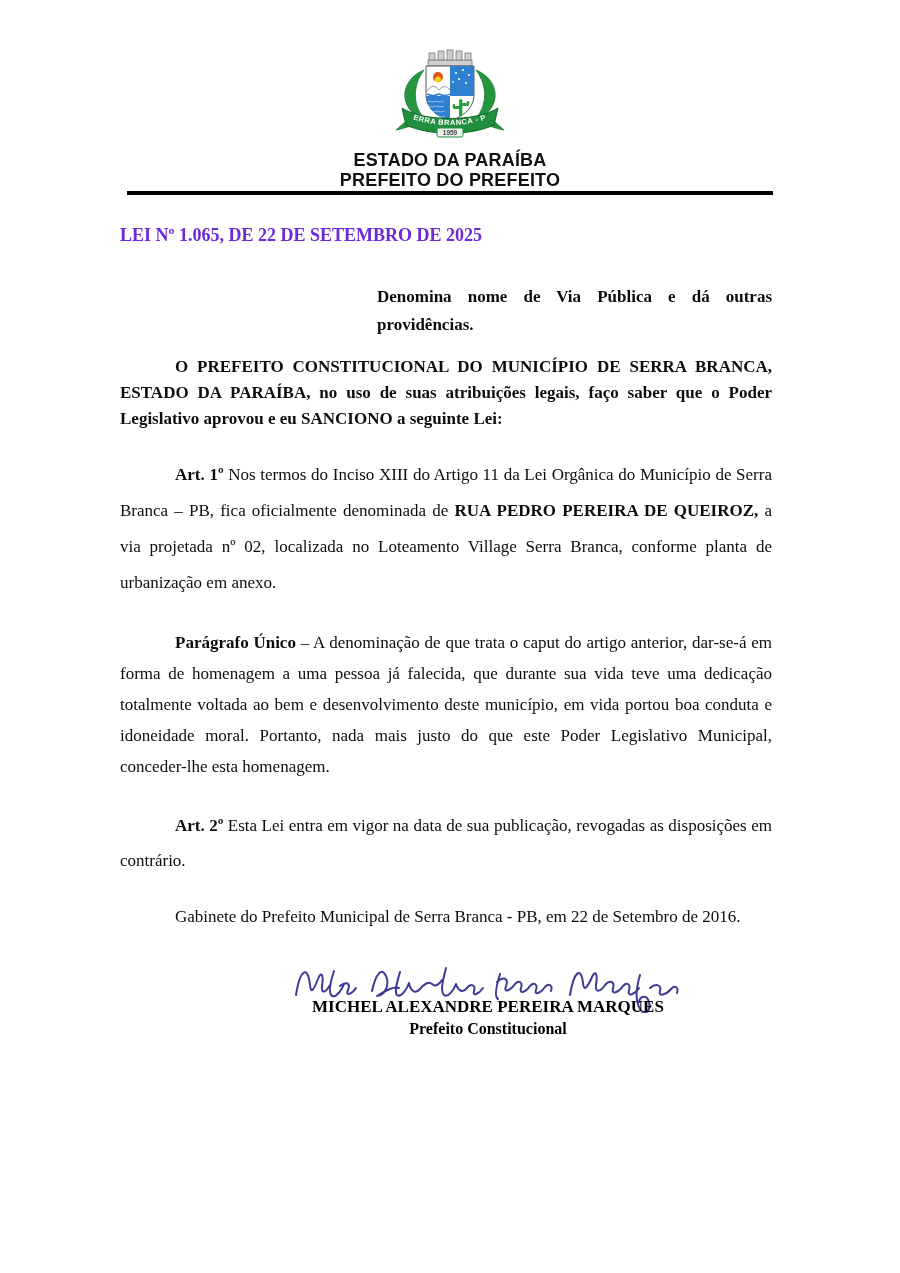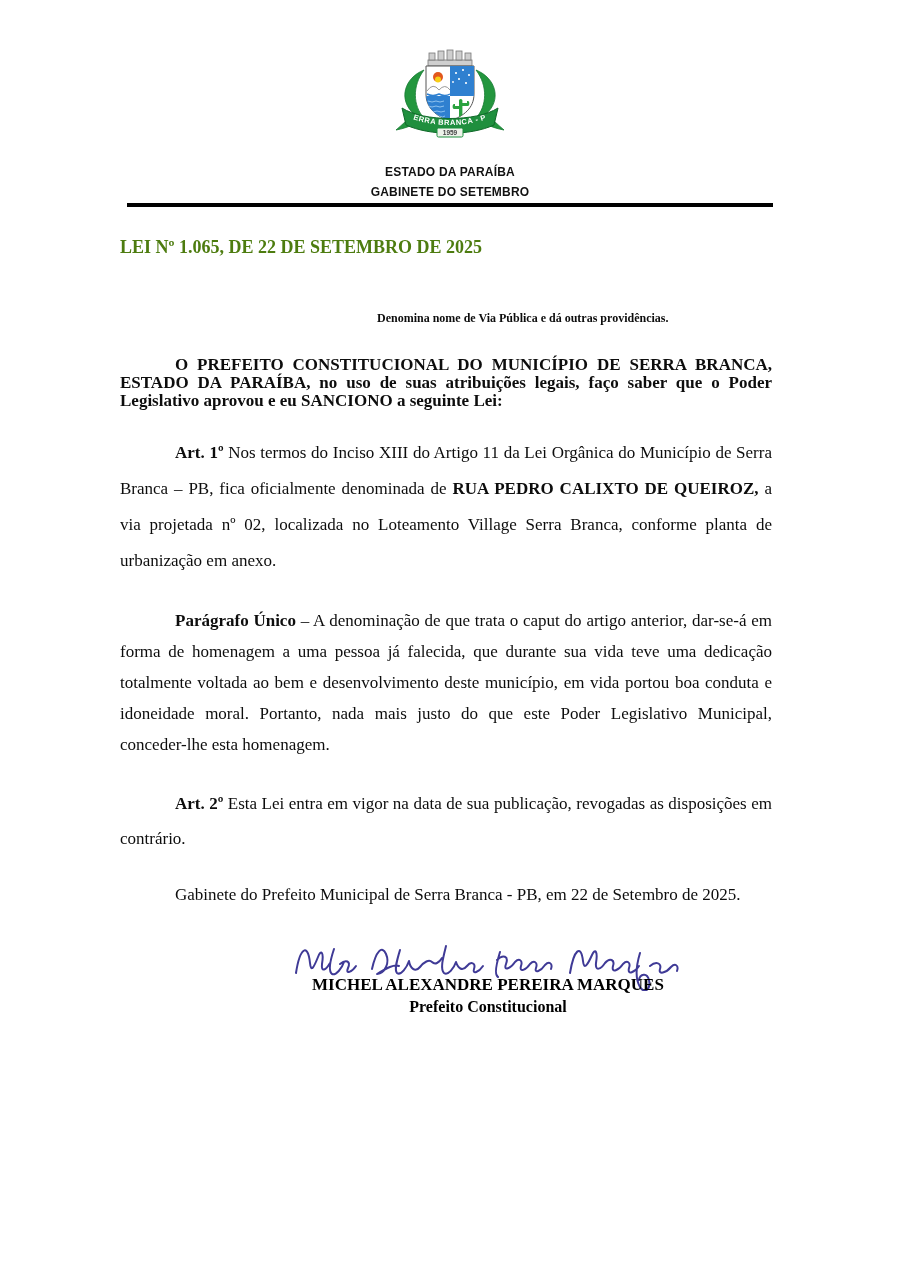--- a/index.html
+++ b/index.html
@@ -2,36 +2,36 @@
 <html lang="pt-BR"><head>
 <meta charset="utf-8">
 <style>
   html,body{margin:0;padding:0;background:#ffffff;}
   .page{
     width:900px;height:1273px;background:#ffffff;position:relative;overflow:hidden;
     font-family:"Liberation Serif","DejaVu Serif",serif;color:#0d0d0d;
   }
   .crest-wrap{padding-top:46px;text-align:center;}
   .header-text{
-    margin-top:20px;text-align:center;
+    margin-top:8px;text-align:center;
     font-family:"Liberation Sans","DejaVu Sans",sans-serif;
-    font-weight:bold;font-size:12px;line-height:20px;color:#111;
+    font-weight:bold;font-size:18px;line-height:20px;color:#111;
     letter-spacing:0.2px;
   }
   .rule{margin:1px 127px 0 127px;border-top:4px solid #000;height:0;}
   .content{margin:0 128px 0 120px;}
   .doc-title{
-    margin-top:28px;font-weight:bold;font-size:18px;line-height:24px;color:#4d7c0f;
+    margin-top:28px;font-weight:bold;font-size:18px;line-height:24px;color:#6d28d9;
   }
   .epigraph{
-    margin-top:36px;margin-left:257px;font-weight:bold;font-size:12px;
-    line-height:46px;text-align:justify;
+    margin-top:36px;margin-left:257px;font-weight:bold;font-size:17px;
+    line-height:28px;text-align:justify;
   }
   .preamble{
-    margin-top:15px;font-weight:bold;font-size:17px;line-height:18px;
+    margin-top:15px;font-weight:bold;font-size:17px;line-height:26px;
     text-align:justify;text-indent:55px;
   }
   .para{font-size:17px;text-align:justify;text-indent:55px;}
   .art1{margin-top:25px;line-height:36px;}
   .pu{margin-top:26px;line-height:31px;}
   .art2{margin-top:26px;line-height:35px;}
   .closing{margin-top:23px;line-height:32px;}
   .b{font-weight:bold;}
   .signature-block{margin-top:22px;text-align:center;transform:translateX(38px);}
   .sig-svg{display:block;margin:0 auto -16px auto;}
@@ -107,38 +107,38 @@
         <textPath href="#bannerArc" startOffset="50%" text-anchor="middle">SERRA BRANCA - PB</textPath>
       </text>
 
       <rect x="49" y="82" width="26" height="9" rx="1.5" fill="#eef3ea" stroke="#1f8f3e" stroke-width="1"></rect>
       <text x="62" y="89" text-anchor="middle" font-family="Liberation Sans, sans-serif" font-weight="bold" font-size="6.5" fill="#444">1959</text>
     </svg>
   </div>
 
   <div class="header-text">
     <div>ESTADO DA PARAÍBA</div>
-    <div>GABINETE DO SETEMBRO</div>
+    <div>PREFEITO DO PREFEITO</div>
   </div>
   <div class="rule"></div>
 
   <div class="content">
     <div class="doc-title">LEI Nº 1.065, DE 22 DE SETEMBRO DE 2025</div>
 
     <div class="epigraph">Denomina nome de Via Pública e dá outras providências.</div>
 
     <p class="preamble">O PREFEITO CONSTITUCIONAL DO MUNICÍPIO DE SERRA BRANCA, ESTADO DA PARAÍBA, no uso de suas atribuições legais, faço saber que o Poder Legislativo aprovou e eu SANCIONO a seguinte Lei:</p>
 
-    <p class="para art1"><span class="b">Art. 1º</span><span> Nos termos do Inciso XIII do Artigo 11 da Lei Orgânica do Município de Serra Branca – PB, fica oficialmente denominada de </span><span class="b">RUA PEDRO CALIXTO DE QUEIROZ,</span><span> a via projetada nº 02, localizada no Loteamento Village Serra Branca, conforme planta de urbanização em anexo.</span></p>
+    <p class="para art1"><span class="b">Art. 1º</span><span> Nos termos do Inciso XIII do Artigo 11 da Lei Orgânica do Município de Serra Branca – PB, fica oficialmente denominada de </span><span class="b">RUA PEDRO PEREIRA DE QUEIROZ,</span><span> a via projetada nº 02, localizada no Loteamento Village Serra Branca, conforme planta de urbanização em anexo.</span></p>
 
     <p class="para pu"><span class="b">Parágrafo Único</span><span> – A denominação de que trata o caput do artigo anterior, dar-se-á em forma de homenagem a uma pessoa já falecida, que durante sua vida teve uma dedicação totalmente voltada ao bem e desenvolvimento deste município, em vida portou boa conduta e idoneidade moral. Portanto, nada mais justo do que este Poder Legislativo Municipal, conceder-lhe esta homenagem.</span></p>
 
     <p class="para art2"><span class="b">Art. 2º</span><span> Esta Lei entra em vigor na data de sua publicação, revogadas as disposições em contrário.</span></p>
 
-    <p class="para closing">Gabinete do Prefeito Municipal de Serra Branca - PB, em 22 de Setembro de 2025.</p>
+    <p class="para closing">Gabinete do Prefeito Municipal de Serra Branca - PB, em 22 de Setembro de 2016.</p>
   </div>
 
   <div class="signature-block">
     <svg class="sig-svg" width="400" height="58" viewBox="0 0 400 58" xmlns="http://www.w3.org/2000/svg">
       <g fill="none" stroke="#3f3a96" stroke-width="2" stroke-linecap="round" stroke-linejoin="round">
         <path d="M8,40 C12,14 20,10 22,30 C23,40 26,34 30,24 C33,16 36,19 34,31 C33,40 38,37 42,30 M46,16 C42,28 40,38 44,41 C48,43 54,35 56,29 M52,31 C58,26 63,28 60,35 C57,42 64,39 68,33"></path>
         <path d="M84,36 C88,18 94,12 98,21 C102,30 97,40 89,41 C99,35 106,31 111,33 M112,17 C109,27 106,37 109,40 C113,43 119,34 121,28 C122,35 127,40 132,34 C136,29 141,26 144,29 C147,32 151,30 154,25 M158,13 C155,25 152,36 156,40 C160,43 166,35 168,29 C170,35 174,39 179,33 C183,28 188,30 186,36 C184,42 191,39 195,33"></path>
         <path d="M212,19 C208,32 206,42 210,44 M209,27 C215,21 221,23 218,31 C215,39 223,35 227,29 C231,25 235,27 233,33 C231,40 238,37 242,31 C246,27 250,29 248,35 C246,41 253,38 257,32 C261,28 265,30 263,36"></path>
         <path d="M282,40 C286,16 293,11 295,28 C296,38 300,31 304,22 C307,15 310,18 308,30 C307,39 313,36 317,30 C322,24 327,27 325,33 C323,41 331,37 335,31 C339,27 343,29 341,35 C339,43 347,39 351,33 M352,20 C349,30 346,44 352,54 C356,61 363,57 361,47 C359,39 352,41 351,47 M362,33 C368,28 374,30 372,36 C370,42 378,40 383,34 C387,30 391,32 389,38"></path>
       </g>

